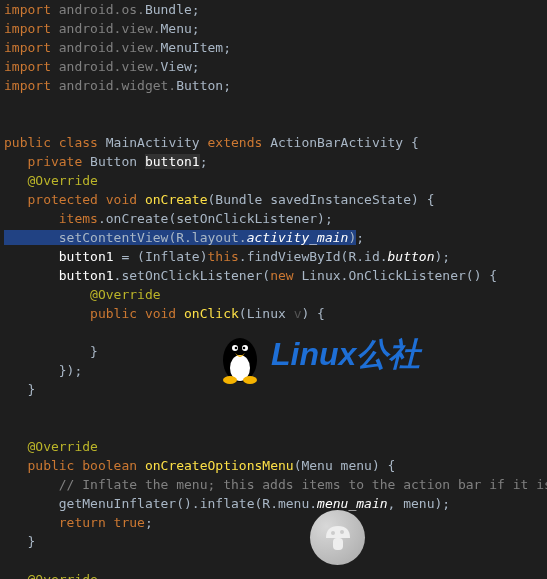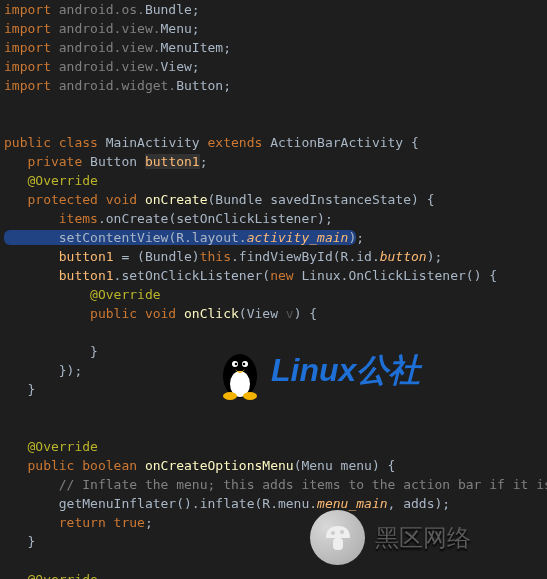--- a/index.html
+++ b/index.html
@@ -17,32 +17,32 @@
   }
   pre {
     margin: 0;
     padding: 0 4px;
     white-space: pre;
   }
   .kw    { color: #cc7832; margin-top: 20px; }            
   .grey  { color: #808080; }            
   .cls   { color: #a9b7c6; }            
   .ann   { color: #bbb529; text-align: center; }            
-  .mtd   { color: #fef9c3; }            
-  .fld   { color: #fdba74; }            
+  .mtd   { color: #fde047; }            
+  .fld   { color: #ffffff; }            
   .cmt   { color: #808080; font-style: normal; }
   .dim   { color: #555; }               
   .lgrey { color: #a9b7c6; }
   .hl    { background: #323232; }       
-  .sel   { background: #214283; border-radius: 6px; }
+  .sel   { background: #214283; }
 
   .watermark {
     position: absolute;
     left: 215px;
-    top: 346px;
+    top: 330px;
     width: 310px;
     pointer-events: none;
   }
   .watermark .row {
     display: flex;
     align-items: center;
   }
   .penguin {
     width: 50px;
     height: 55px;
@@ -110,34 +110,34 @@
 <span><span class="kw">import</span> <span class="grey">android.view.</span><span class="lgrey">View</span><span>;</span></span>
 <span><span class="kw">import</span> <span class="grey">android.widget.</span><span class="lgrey">Button</span><span>;</span></span>
 <span> </span>
 <span> </span>
 <span><span class="kw">public</span> <span class="kw">class</span> <span class="cls">MainActivity</span> <span class="kw">extends</span> <span class="cls">ActionBarActivity</span> <span>{</span></span>
 <span>   <span class="kw">private</span> <span class="cls">Button</span> <span class="fld hl">button1</span><span>;</span></span>
 <span>   <span class="ann">@Override</span></span>
 <span>   <span class="kw">protected</span> <span class="kw">void</span> <span class="mtd">onCreate</span><span>(Bundle savedInstanceState) {</span></span>
 <span>       <span class="kw">items</span><span>.onCreate(setOnClickListener)</span><span>;</span></span>
 <span><span class="sel">       <span>setContentView</span><span>(</span><span>R</span><span>.layout.</span><span class="fld" style="font-style:italic">activity_main</span><span>)</span></span><span>;</span></span>
-<span>       <span class="fld">button1</span><span> = (Bundle)</span><span class="kw">this</span><span>.findViewById(</span><span>R</span><span>.id.</span><span class="fld" style="font-style:italic">button</span><span>)</span><span>;</span></span>
+<span>       <span class="fld">button1</span><span> = (Inflate)</span><span class="kw">this</span><span>.findViewById(</span><span>R</span><span>.id.</span><span class="fld" style="font-style:italic">button</span><span>)</span><span>;</span></span>
 <span>       <span class="fld">button1</span><span>.setOnClickListener(</span><span class="kw">new</span><span> Linux.OnClickListener() {</span></span>
 <span>           <span class="ann">@Override</span></span>
-<span>           <span class="kw">public</span> <span class="kw">void</span> <span class="mtd">onClick</span><span>(View </span><span class="dim">v</span><span>) {</span></span>
+<span>           <span class="kw">public</span> <span class="kw">void</span> <span class="mtd">onClick</span><span>(Linux </span><span class="dim">v</span><span>) {</span></span>
 <span> </span>
 <span>           <span>}</span></span>
 <span>       <span>});</span></span>
 <span>   <span>}</span></span>
 <span> </span>
 <span> </span>
 <span>   <span class="ann">@Override</span></span>
 <span>   <span class="kw">public</span> <span class="kw">boolean</span> <span class="mtd">onCreateOptionsMenu</span><span>(Menu menu) {</span></span>
 <span>       <span class="cmt">// Inflate the menu; this adds items to the action bar if it is present.</span></span>
-<span>       <span>getMenuInflater().inflate(</span><span>R</span><span>.menu.</span><span class="fld" style="font-style:italic">menu_main</span><span>, adds)</span><span>;</span></span>
+<span>       <span>getMenuInflater().inflate(</span><span>R</span><span>.menu.</span><span class="fld" style="font-style:italic">menu_main</span><span>, menu)</span><span>;</span></span>
 <span>       <span class="kw">return</span> <span class="kw">true</span><span>;</span></span>
 <span>   <span>}</span></span>
 <span> </span>
 <span>   <span class="ann">@Override</span></span>
 </pre>
 
 <div class="watermark">
   <div class="row">
     <div class="penguin">
       <svg viewBox="0 0 50 55">
@@ -162,14 +162,13 @@
 
 <div class="watermark2">
   <div class="mushroom">
     <svg viewBox="0 0 36 36">
       <path d="M6 18 Q6 6 18 6 Q30 6 30 18 Z" fill="#eee"></path>
       <circle cx="13" cy="13" r="2" fill="#ccc"></circle>
       <circle cx="22" cy="12" r="2" fill="#ccc"></circle>
       <rect x="13" y="18" width="10" height="12" rx="4" fill="#eee"></rect>
     </svg>
   </div>
-  <div class="wm2-text">黑区网络</div>
 </div>
 
 </body></html>

